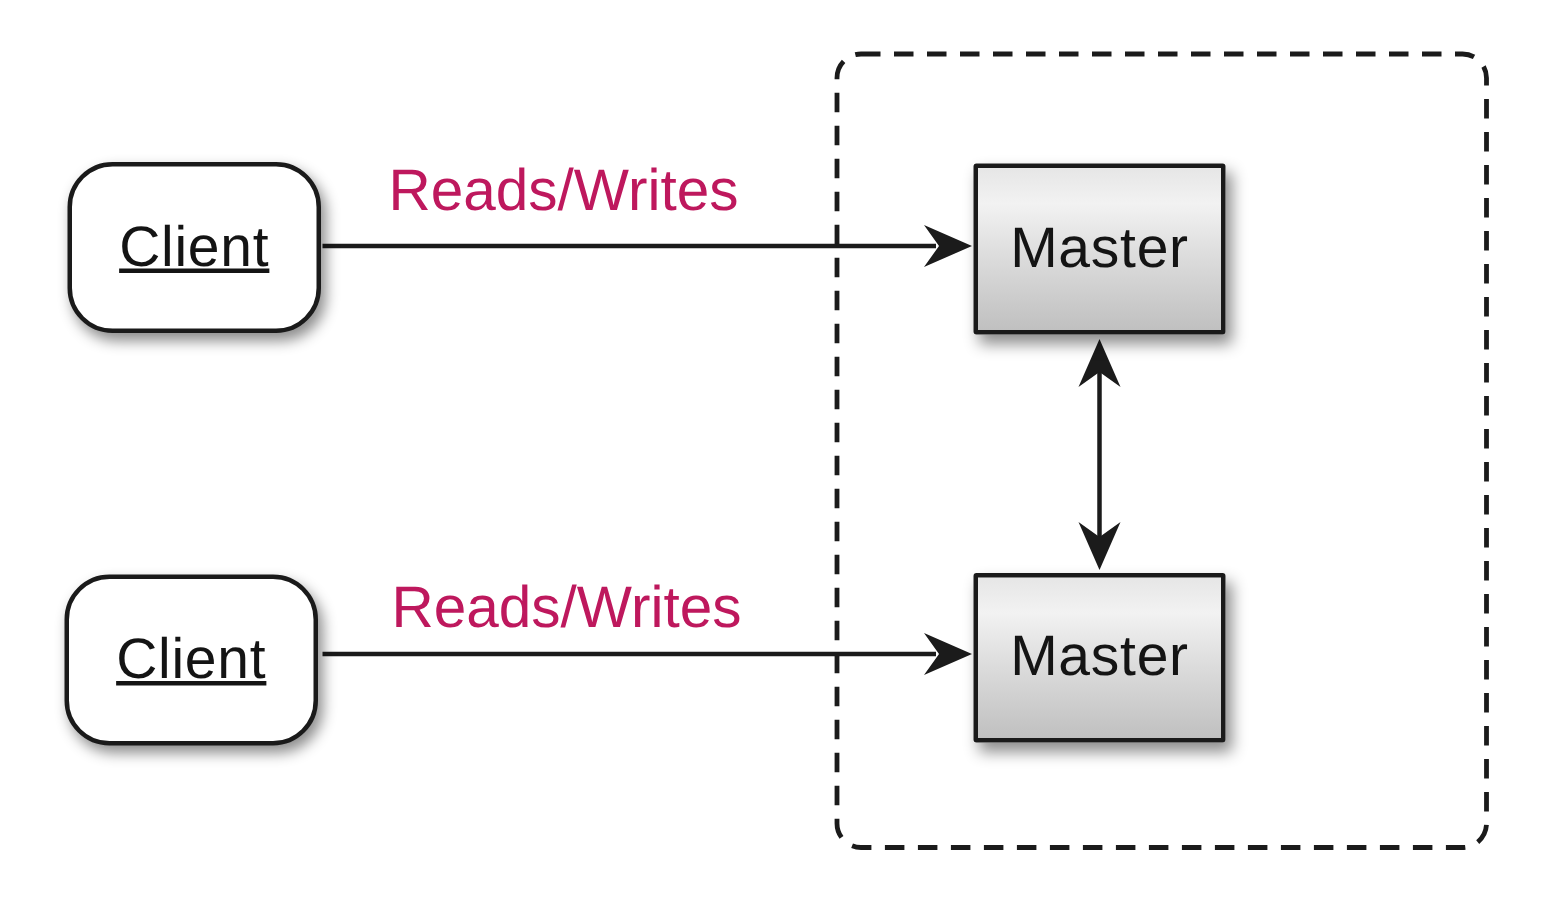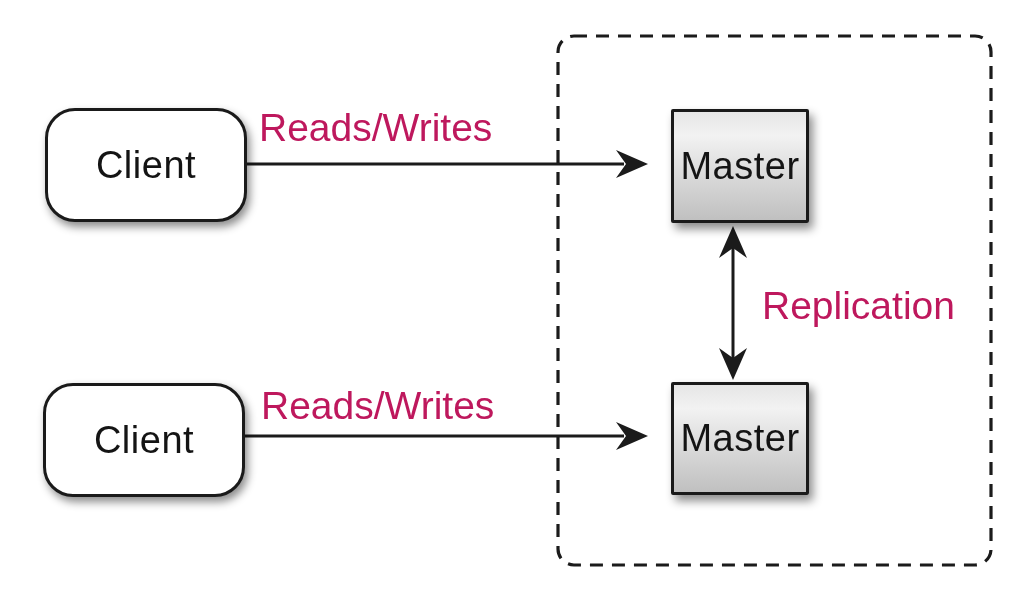--- a/index.html
+++ b/index.html
@@ -28,33 +28,33 @@
     align-items: center;
     justify-content: center;
     box-sizing: border-box;
     border: 3.5px solid #1a1a1a;
     font-size: 38px;
     color: #141414;
     letter-spacing: 0.5px;
     z-index: 2;
   }
   .client {
-    width: 202px;
+    width: 169px;
     height: 114px;
     background: #ffffff;
     border-radius: 30px;
     box-shadow: 3px 5px 9px rgba(0,0,0,0.45);
+    text-decoration: underline;
   }
   .master {
-    width: 138px;
+    width: 168px;
     height: 114px;
     background: linear-gradient(180deg, #e6e6e6 0%, #f2f2f2 22%, #dcdcdc 55%, #c0c0c0 100%);
     border-radius: 2px;
     box-shadow: 4px 6px 10px rgba(0,0,0,0.45);
-    margin-left: 22px;
   }
   .edge-label {
     position: absolute;
     font-size: 39px;
     color: #be185d;
     line-height: 1.0;
     white-space: nowrap;
     z-index: 3;
   }
 </style>
@@ -97,15 +97,14 @@
   </div>
 
   <div class="node master" style="left:649px; top:382px; height:113px;">
     <span>Master</span>
   </div>
 
   <div class="edge-label" style="left:259px; top:108px;">Reads/Writes</div>
 
   <div class="edge-label" style="left:261px; top:386px;">Reads/Writes</div>
 
-  <div class="edge-label" style="left:762px; top:286px;">Replication</div>
 
 </div>
 
 </body></html>

